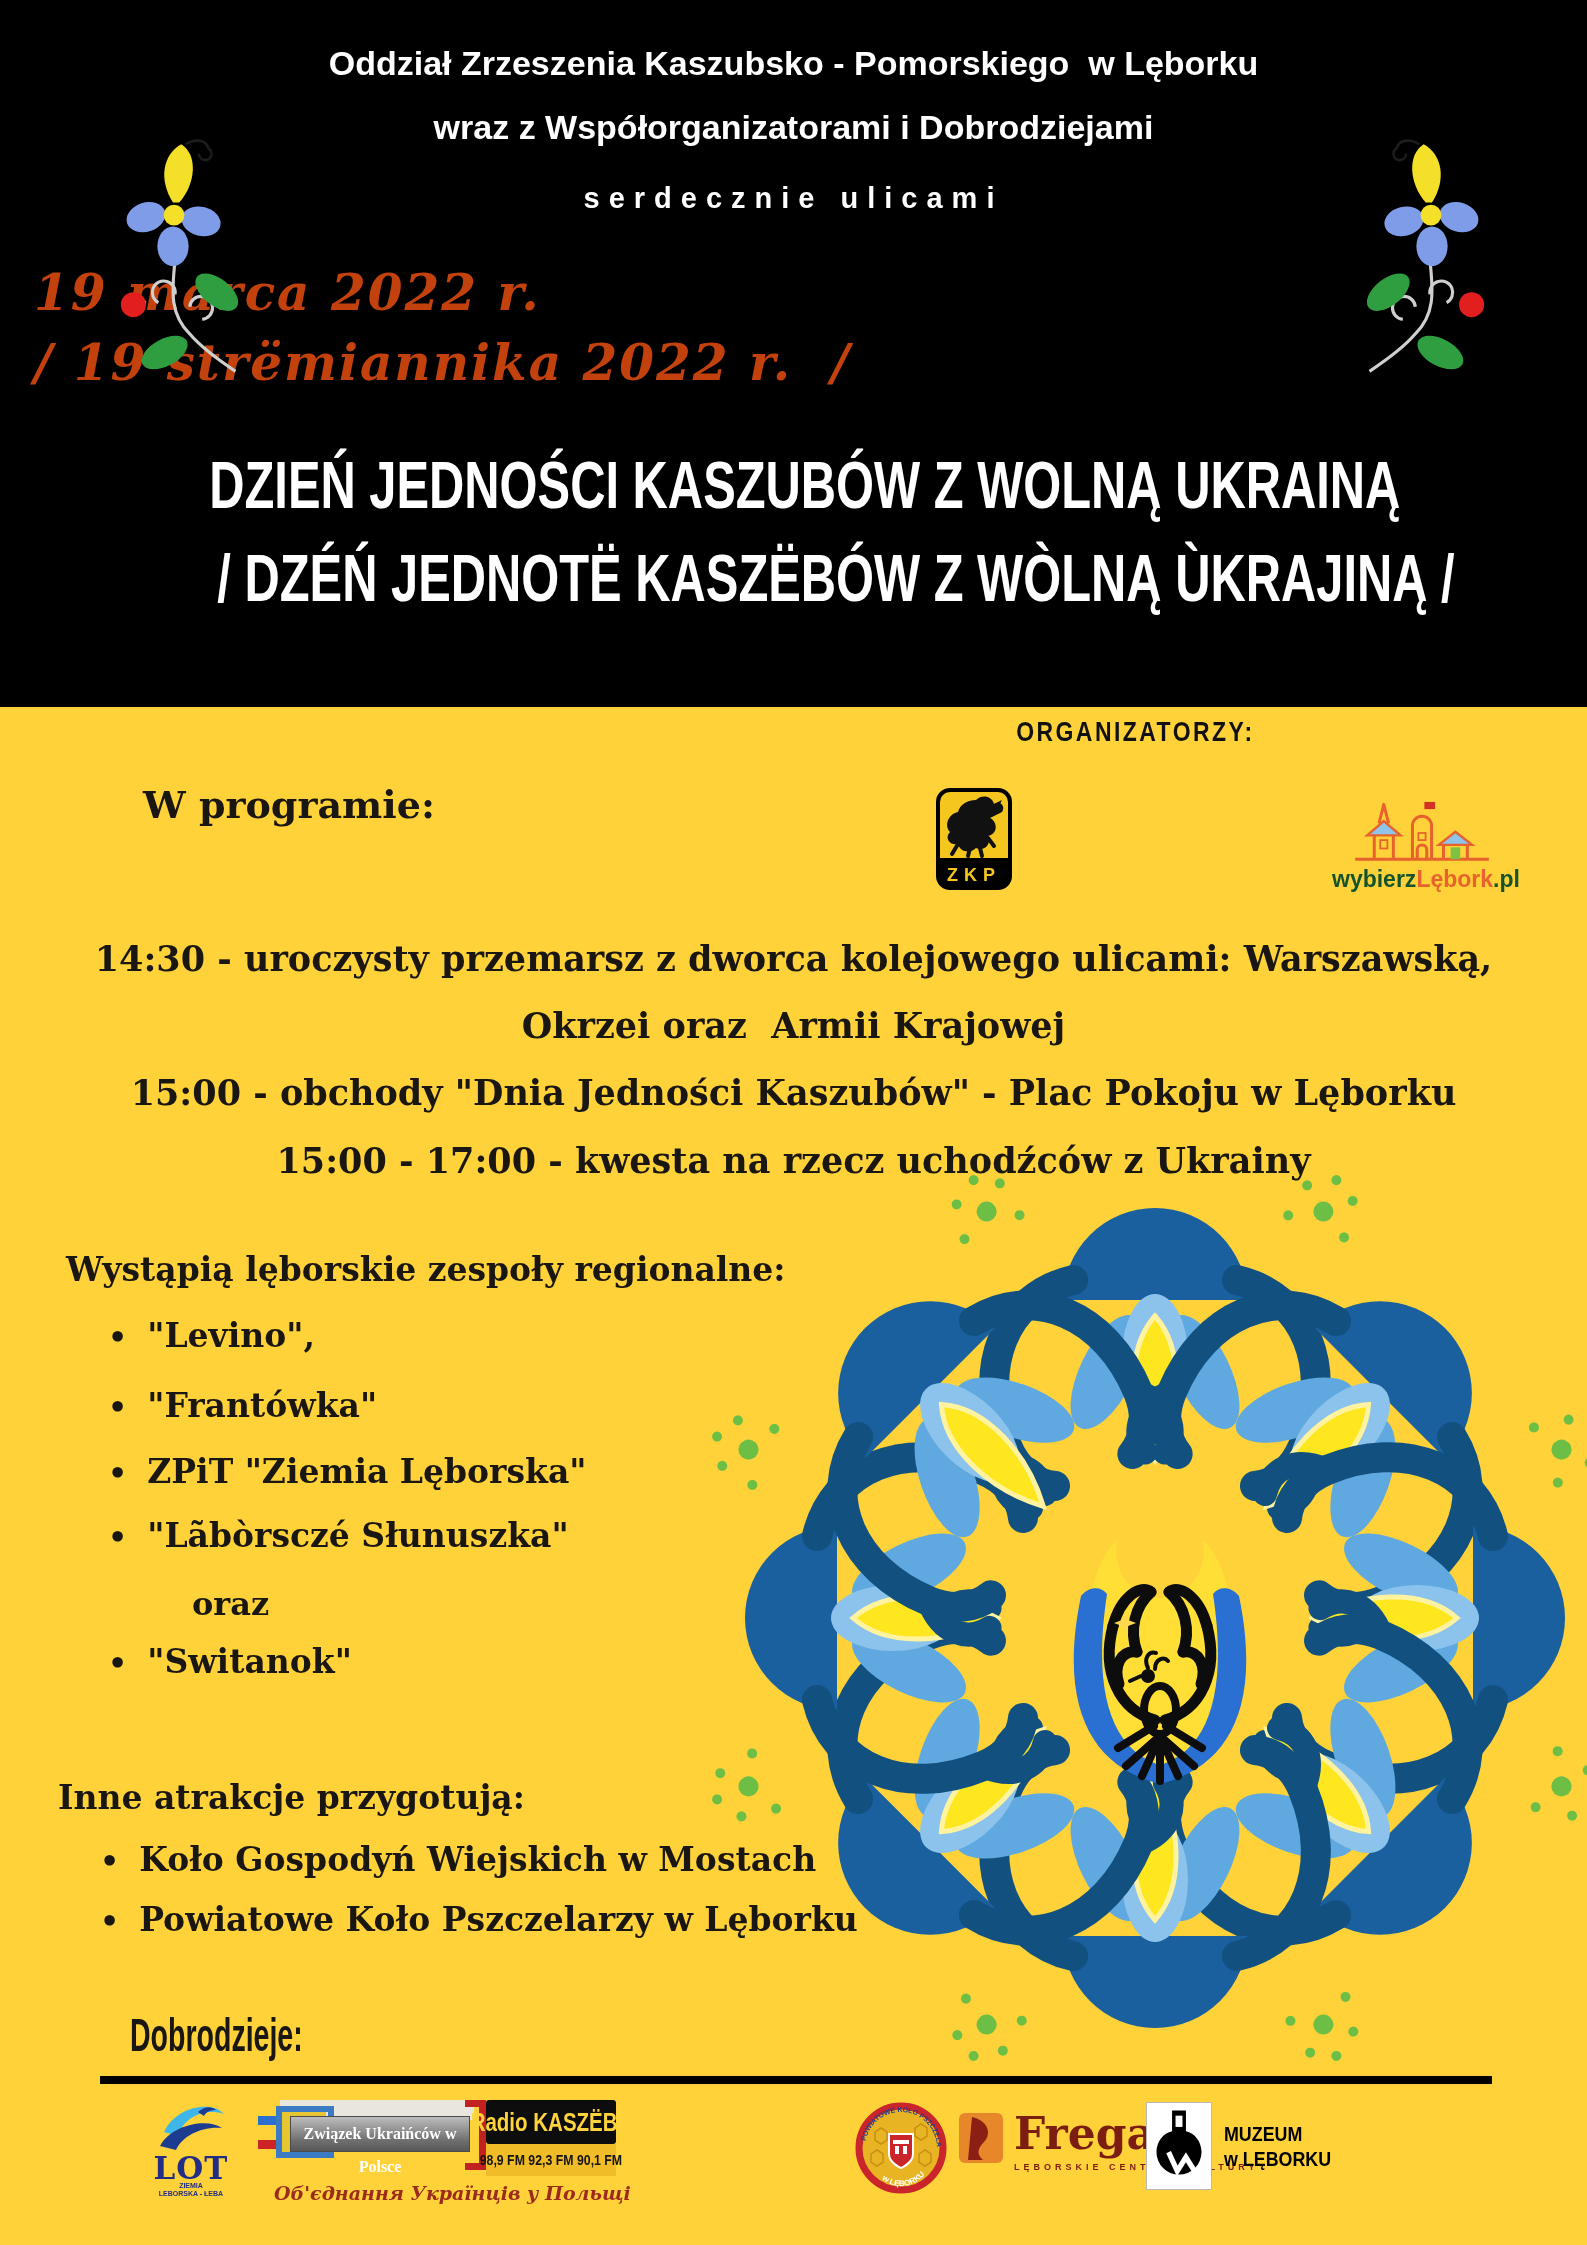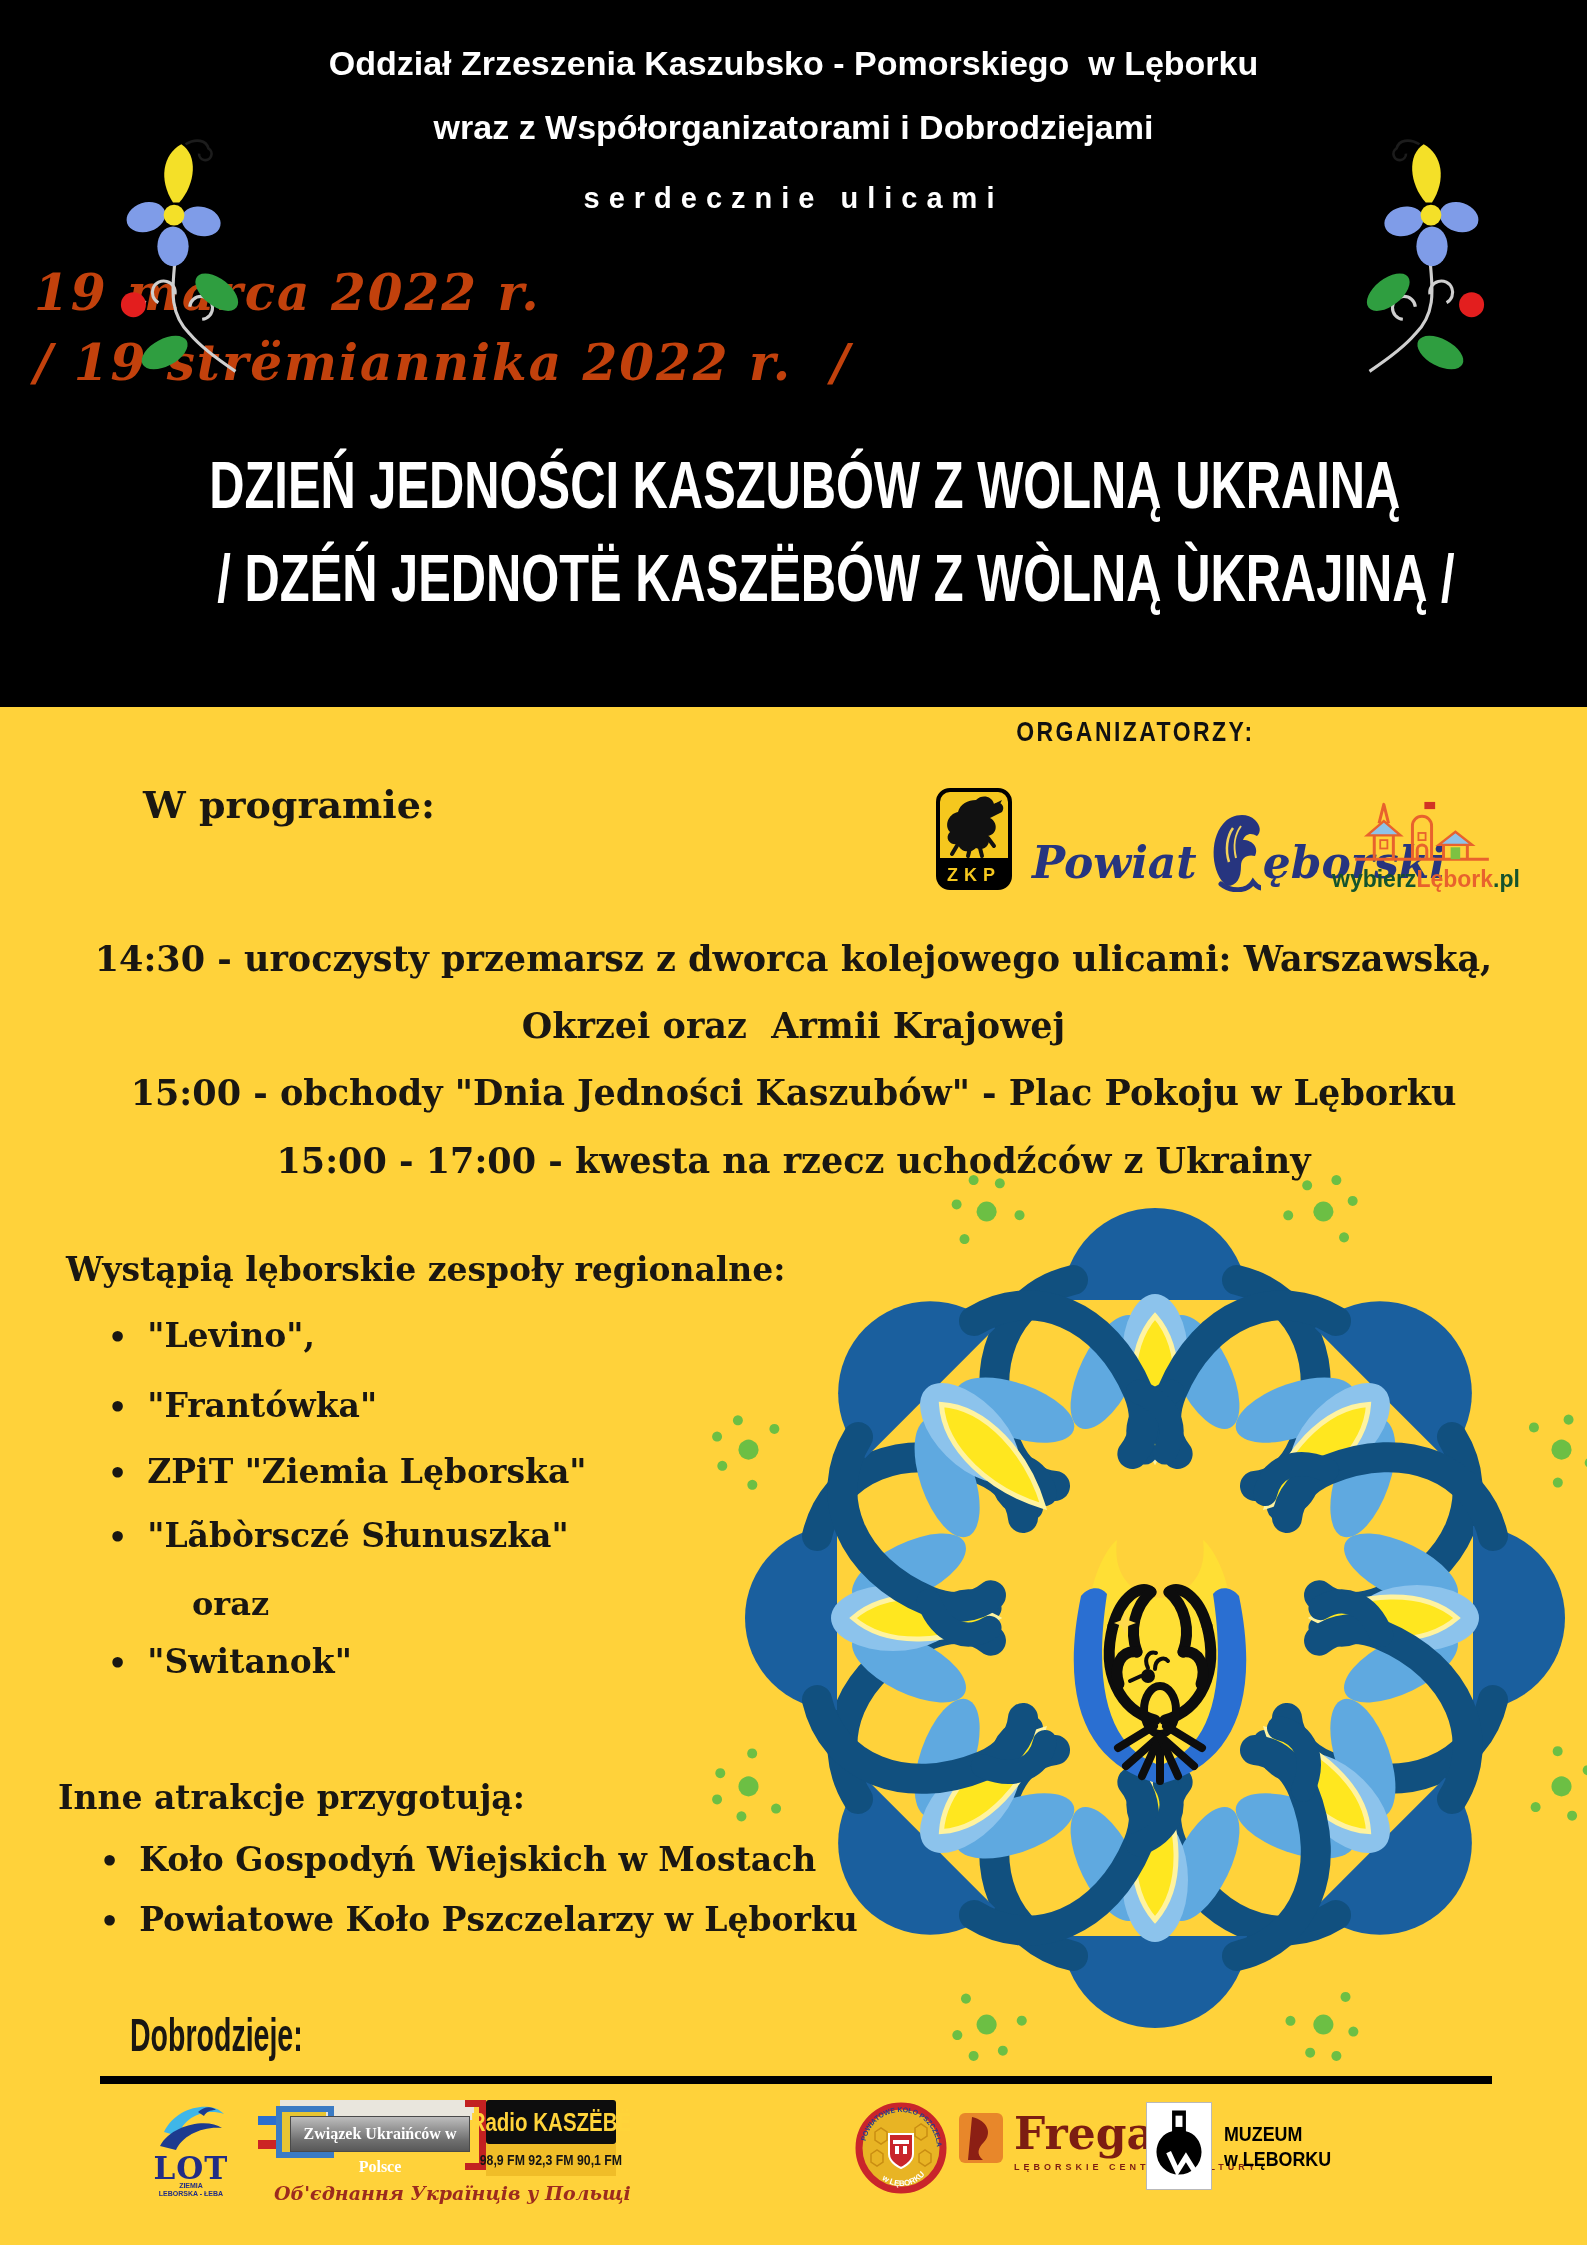--- a/index.html
+++ b/index.html
@@ -139,30 +139,20 @@
     <rect x="2" y="2" width="72" height="98" rx="12" fill="#f5c71e" stroke="#000" stroke-width="4"></rect>
     <path d="M2,70 h72 v18 a12,12 0 0 1 -12,12 h-48 a12,12 0 0 1 -12,-12 Z" fill="#000"></path>
     <text x="38" y="93" text-anchor="middle" font-family="Liberation Sans, sans-serif" font-weight="bold" font-size="18" letter-spacing="6" fill="#f5c71e">ZKP</text>
     <g fill="#111">
       <path d="M40,12 C46,6 56,8 58,16 C64,12 70,18 66,24 L54,30 C62,34 62,46 52,48 C56,56 48,64 40,60 C34,66 24,64 22,56 C14,58 8,50 14,44 C8,38 12,26 22,24 C24,16 32,12 40,12 Z"></path>
       <path d="M22,56 l-6,10 M34,60 l-2,8 M44,60 l2,8 M52,50 l6,8" stroke="#111" stroke-width="4" stroke-linecap="round"></path>
       <path d="M58,16 l8,-4 -4,8 Z"></path>
     </g>
   </svg>
 
-  <div class="powiat">
-    <span>Powiat</span>
-    <svg width="58" height="80" viewBox="0 0 58 80" style="margin:0 2px -4px 6px;">
-      <path d="M24,74 C8,62 6,28 20,12 C28,2 44,0 52,8 C58,14 58,20 54,24 C48,20 42,22 40,28 C50,28 56,36 52,44 C44,42 38,46 38,54 C38,66 34,74 24,74 Z" fill="#27357f"></path>
-      <path d="M30,16 C24,24 22,38 26,50" stroke="#f2d25a" stroke-width="2.5" fill="none"></path>
-      <path d="M38,14 C32,22 30,34 33,46" stroke="#f2d25a" stroke-width="2" fill="none"></path>
-      <path d="M18,72 C28,80 44,80 50,70 C56,78 64,78 68,72" stroke="#27357f" stroke-width="5" fill="none" stroke-linecap="round"></path>
-    </svg>
-    <span>ęborski</span>
-  </div>
 
   <div class="wybierz">
     <svg width="150" height="74" viewBox="0 0 120 62">
       <g stroke="#e8622d" stroke-width="2.5" fill="none" stroke-linejoin="round">
         <path d="M4,58 h112"></path>
         <path d="M20,58 v-22 M36,58 v-22"></path>
         <path d="M24,28 l4,-16 4,16"></path>
         <path d="M52,58 v-28 a8,8 0 0 1 16,0 v28"></path>
         <path d="M56,58 v-8 a4,4 0 0 1 8,0 v8"></path>
         <path d="M78,58 v-14 M98,58 v-14"></path>

